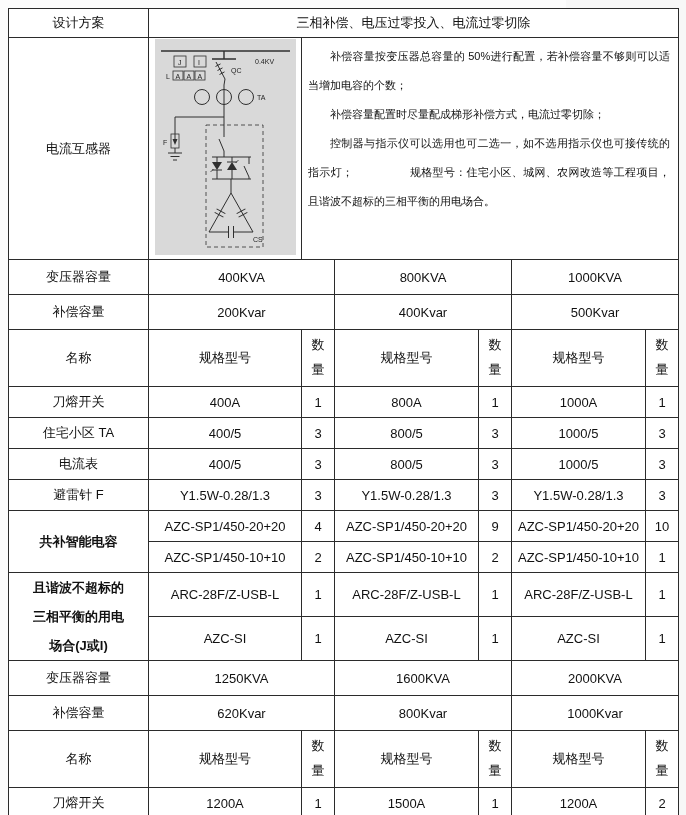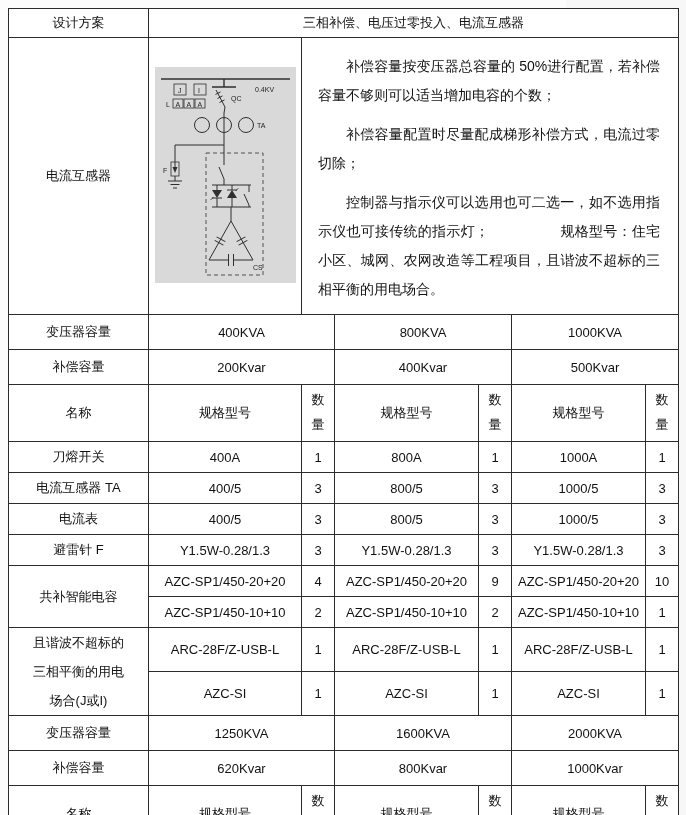--- a/index.html
+++ b/index.html
@@ -5,23 +5,23 @@
   html,body{margin:0;padding:0;background:#f7f7f7;color:#111;
     font-family:"Liberation Sans","DejaVu Sans",sans-serif;}
   .page{width:566px;height:815px;box-sizing:border-box;padding:8px;background:#fcfcfc;}
   table{border-collapse:collapse;table-layout:fixed;width:670px;background:#fff;}
   td{border:1px solid #2b2b2b;text-align:center;vertical-align:middle;
      font-size:13px;padding:0 2px;overflow:hidden;}
   tr.r30{height:29px} tr.r222{height:222px} tr.r36{height:35px}
   tr.r58{height:57px} tr.r32{height:31px}
   td.diagram{vertical-align:middle;padding:0;}
   td.notes{vertical-align:top;text-align:left;padding:4px 8px 0 6px;}
-  td.notes p{margin:10px;text-indent:2em;line-height:29px;font-size:14px;text-align:justify;}
+  td.notes p{margin:0;text-indent:2em;line-height:29px;font-size:11px;text-align:justify;}
   .vtext{display:inline-block;width:1em;word-break:break-all;line-height:25px;font-family:Liberation Mono, monospace;}
-  .grouplbl{line-height:29px;padding:0 20px;}
+  .grouplbl{line-height:29px;padding:0 20px;font-weight:bold;}
   svg text{font-size:7px;fill:#222;font-family:"Liberation Sans","DejaVu Sans",sans-serif;}
   svg .ln{stroke:#2f2f2f;stroke-width:1;fill:none;}
   svg .thin{stroke:#2f2f2f;stroke-width:0.8;fill:none;}
 </style>
 </head>
 <body>
 
 <div class="page">
 <table>
   <colgroup>
@@ -30,21 +30,21 @@
         <col style="width:33px">
     <col style="width:144px">
         <col style="width:33px">
         <col style="width:134px">
         <col style="width:33px">
   </colgroup>
 
   <tbody>
         <tr class="r30">
     <td>设计方案</td>
-    <td colspan="6">三相补偿、电压过零投入、电流互感器</td>
+    <td colspan="6">三相补偿、电压过零投入、电流过零切除</td>
   </tr>
 
   <tr class="r222">
     <td>电流互感器</td>
     <td class="diagram">
       <svg width="143" height="216" viewBox="0 0 143 216">
         <rect x="1" y="0" width="141" height="216" fill="#d9d9d9"></rect>
 
         <path class="ln" d="M7 12 H136" style="stroke-width:1.4"></path>
         <text x="101" y="25">0.4KV</text>
@@ -137,21 +137,21 @@
   <tr class="r32">
     <td>刀熔开关</td>
     <td>400A</td>
     <td>1</td>
     <td>800A</td>
     <td>1</td>
     <td>1000A</td>
     <td>1</td>
   </tr>
   <tr class="r32">
-    <td>电流互感器 TA</td>
+    <td>住宅小区 TA</td>
     <td>400/5</td>
     <td>3</td>
     <td>800/5</td>
     <td>3</td>
     <td>1000/5</td>
     <td>3</td>
   </tr>
   <tr class="r32">
     <td>电流表</td>
     <td>400/5</td>

